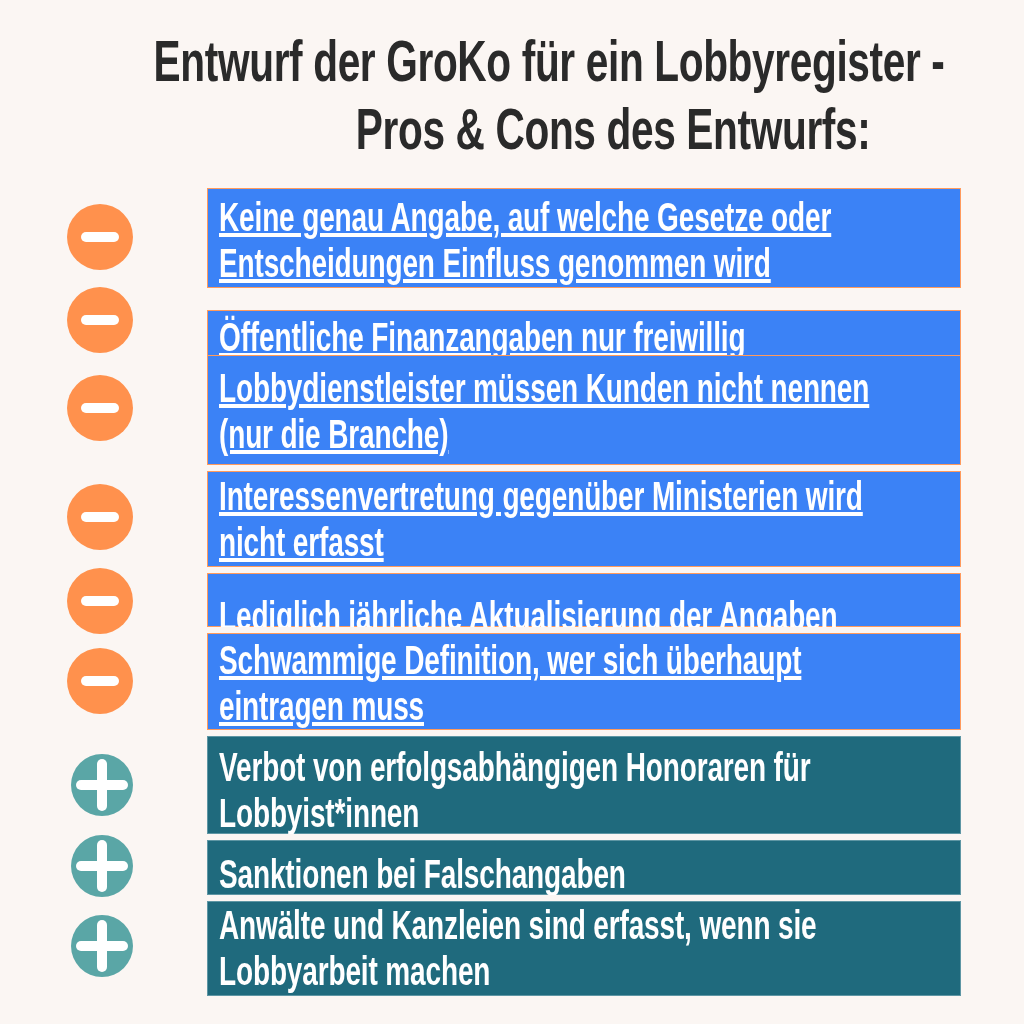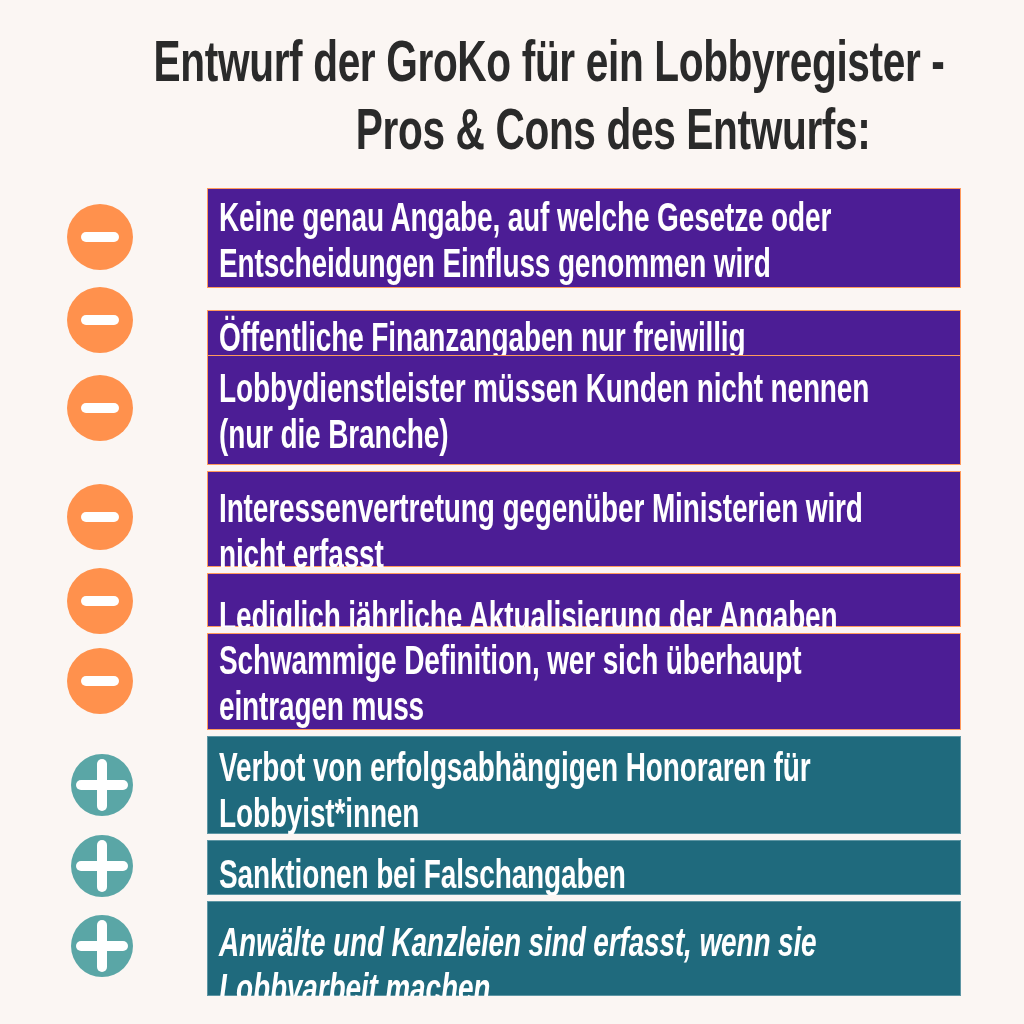--- a/index.html
+++ b/index.html
@@ -19,21 +19,21 @@
     white-space: nowrap; letter-spacing: -0.5px;
   }
   .title-line.l2 { margin-top: 2px; }
 
   .row-box {
     position: absolute; left: 207px; width: 754px;
     box-sizing: border-box; padding: 6px 0 0 12px;
     color: #FFFFFF; font-weight: bold;
     overflow: hidden;
   }
-  .row-box.con { background: #4c1d95; box-shadow: 0 0 0 1px #FF9A5C inset; }
+  .row-box.con { background: #3b82f6; box-shadow: 0 0 0 1px #FF9A5C inset; text-decoration: underline; }
   .row-box.pro { background: #1F6A7D; box-shadow: 0 0 0 1px #5E96A4 inset; }
   .row-text {
     display: block; font-size: 40px; line-height: 46px;
     width: 1020px;
     transform: scaleX(0.70); transform-origin: left top;
     white-space: pre-line; letter-spacing: -0.2px;
   }
 
   .icon {
     position: absolute; border-radius: 50%;
@@ -69,21 +69,21 @@
   <span class="row-text">Öffentliche Finanzangaben nur freiwillig</span>
 </div>
 
 <div class="icon minus" style="left:67px; top:375px;"></div>
 <div class="row-box con" style="top:355px; height:110px; padding-top:10px;">
   <span class="row-text">Lobbydienstleister müssen Kunden nicht nennen
 (nur die Branche)</span>
 </div>
 
 <div class="icon minus" style="left:67px; top:484px;"></div>
-<div class="row-box con" style="top:471px; height:96px; padding-top:14px;">
+<div class="row-box con" style="top:471px; height:96px; padding-top:2px;">
   <span class="row-text">Interessenvertretung gegenüber Ministerien wird
 nicht erfasst</span>
 </div>
 
 <div class="icon minus" style="left:67px; top:568px;"></div>
 <div class="row-box con" style="top:573px; height:54px; padding-top:20px;">
   <span class="row-text">Lediglich jährliche Aktualisierung der Angaben</span>
 </div>
 
 <div class="icon minus" style="left:67px; top:648px;"></div>
@@ -97,16 +97,16 @@
   <span class="row-text">Verbot von erfolgsabhängigen Honoraren für
 Lobbyist*innen</span>
 </div>
 
 <div class="icon plus" style="left:71px; top:835px;"></div>
 <div class="row-box pro" style="top:840px; height:55px; padding-top:11px;">
   <span class="row-text">Sanktionen bei Falschangaben</span>
 </div>
 
 <div class="icon plus" style="left:71px; top:915px;"></div>
-<div class="row-box pro" style="top:901px; height:95px; padding-top:18px;font-style:italic;">
+<div class="row-box pro" style="top:901px; height:95px; padding-top:1px;">
   <span class="row-text">Anwälte und Kanzleien sind erfasst, wenn sie
 Lobbyarbeit machen</span>
 </div>
 
 </body></html>

